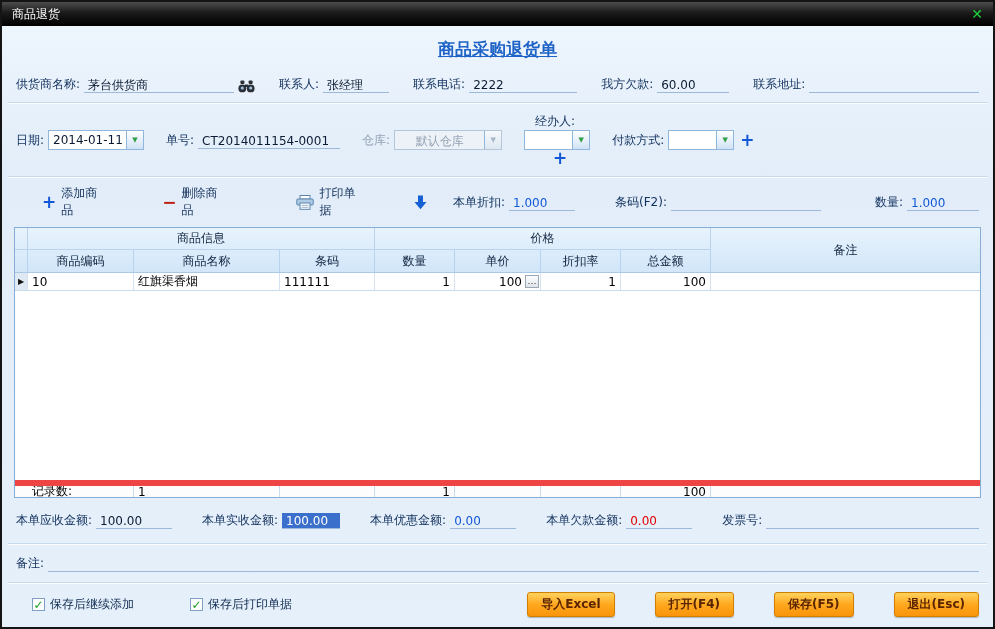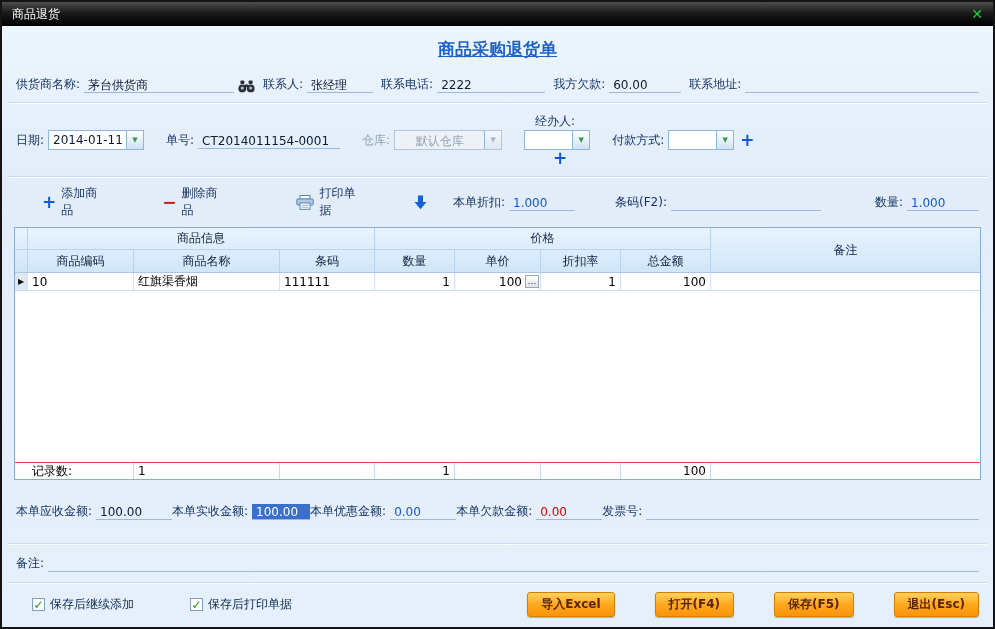--- a/index.html
+++ b/index.html
@@ -35,21 +35,21 @@
   .note-head{flex:1;display:flex;align-items:center;justify-content:center;}
   .c-sel{width:13px;}.c-code{width:106px;}.c-name{width:146px;}.c-bar{width:95px;}
   .c-qty{width:80px;}.c-price{width:86px;}.c-rate{width:80px;}.c-total{width:90px;}
   .g-info{width:347px;}.g-price{width:336px;}
   .trow{display:flex;height:18px;font-size:12px;color:#000;border-bottom:1px solid #c9dcee;}
   .td{border-right:1px solid #d4e3f1;display:flex;align-items:center;padding:0 4px;overflow:hidden;}
   .td.num{justify-content:flex-end;}
   .td.sel{background:#dfe9f4;justify-content:center;padding:0;font-size:8px;color:#111;}
   .ellip{width:14px;height:13px;margin-left:3px;border:1px solid #9aa7b5;background:linear-gradient(#fefefe,#dfe4ea);font-size:9px;line-height:9px;display:flex;align-items:center;justify-content:center;cursor:pointer;color:#333;}
   .tfill{flex:1;background:#fff;}
-  .tfoot{display:flex;height:17px;border-top:1px solid #ef4444;font-size:12px;color:#000;background:#fdfdfd;}
+  .tfoot{display:flex;height:17px;border-top:6px solid #ef4444;font-size:12px;color:#000;background:#fdfdfd;}
   .tfoot .td{border-right:1px solid #c9dcee;}
   
   .blue{color:#1257d8;}
   .red{color:#e00000;}
   .hl{background:#3a6fcb;color:#fff;}
   
   .chk{display:inline-flex;align-items:center;gap:5px;cursor:pointer;color:#0d2a4f;}
   .box{width:13px;height:13px;border:1px solid #7fa0c4;background:#fff;display:inline-flex;align-items:center;justify-content:center;color:#149c14;font-size:12px;font-weight:bold;line-height:12px;}
   .btn{height:25px;padding:0 13px;border:1px solid #d57f00;border-radius:3px;background:linear-gradient(180deg,#ffd35e 0%,#ffa81f 50%,#f9940a 100%);color:#5a2400;font-size:12px;font-weight:bold;display:inline-flex;align-items:center;cursor:pointer;box-shadow:0 1px 1px rgba(0,0,0,.25);}
   svg{display:block;}
@@ -61,21 +61,21 @@
 
   <div class="titlebar">
     <span>商品退货</span>
     <span class="close">✕</span>
   </div>
 
   <div class="content">
 
     <div class="doc-title">商品采购退货单</div>
 
-    <div class="row" style="gap:8px;">
+    <div class="row" style="gap:24px;">
       <span style="display:inline-flex;align-items:flex-end;">
         <span class="lbl">供货商名称:</span>
         <span class="uin" style="min-width:150px;">茅台供货商</span>
         <span style="margin-left:4px;cursor:pointer;">
           <svg width="17" height="13" viewBox="0 0 17 13">
               <rect x="2.4" y="0.5" width="4" height="3.4" rx="1" fill="#2b2f36"></rect>
               <rect x="10.6" y="0.5" width="4" height="3.4" rx="1" fill="#2b2f36"></rect>
               <rect x="6.8" y="4.5" width="3.4" height="2.6" fill="#2b2f36"></rect>
               <circle cx="4.3" cy="8.4" r="3.9" fill="#2b2f36"></circle>
               <circle cx="12.7" cy="8.4" r="3.9" fill="#2b2f36"></circle>
@@ -228,21 +228,21 @@
         <div class="td c-name">1</div>
         <div class="td c-bar"></div>
         <div class="td num c-qty">1</div>
         <div class="td c-price"></div>
         <div class="td c-rate"></div>
         <div class="td num c-total">100</div>
         <div class="td" style="flex:1;border-right:none;"></div>
       </div>
     </div>
 
-    <div class="row" style="padding:23px 14px;">
+    <div class="row" style="padding:14px 14px;gap:30px;">
       <span style="display:inline-flex;align-items:flex-end;">
         <span class="lbl">本单应收金额:</span>
         <span class="uin" style="min-width:76px;">100.00</span>
       </span>
       <span style="display:inline-flex;align-items:flex-end;">
         <span class="lbl">本单实收金额:</span>
         <span class="uin hl" style="min-width:58px;">100.00</span>
       </span>
       <span style="display:inline-flex;align-items:flex-end;">
         <span class="lbl">本单优惠金额:</span>

